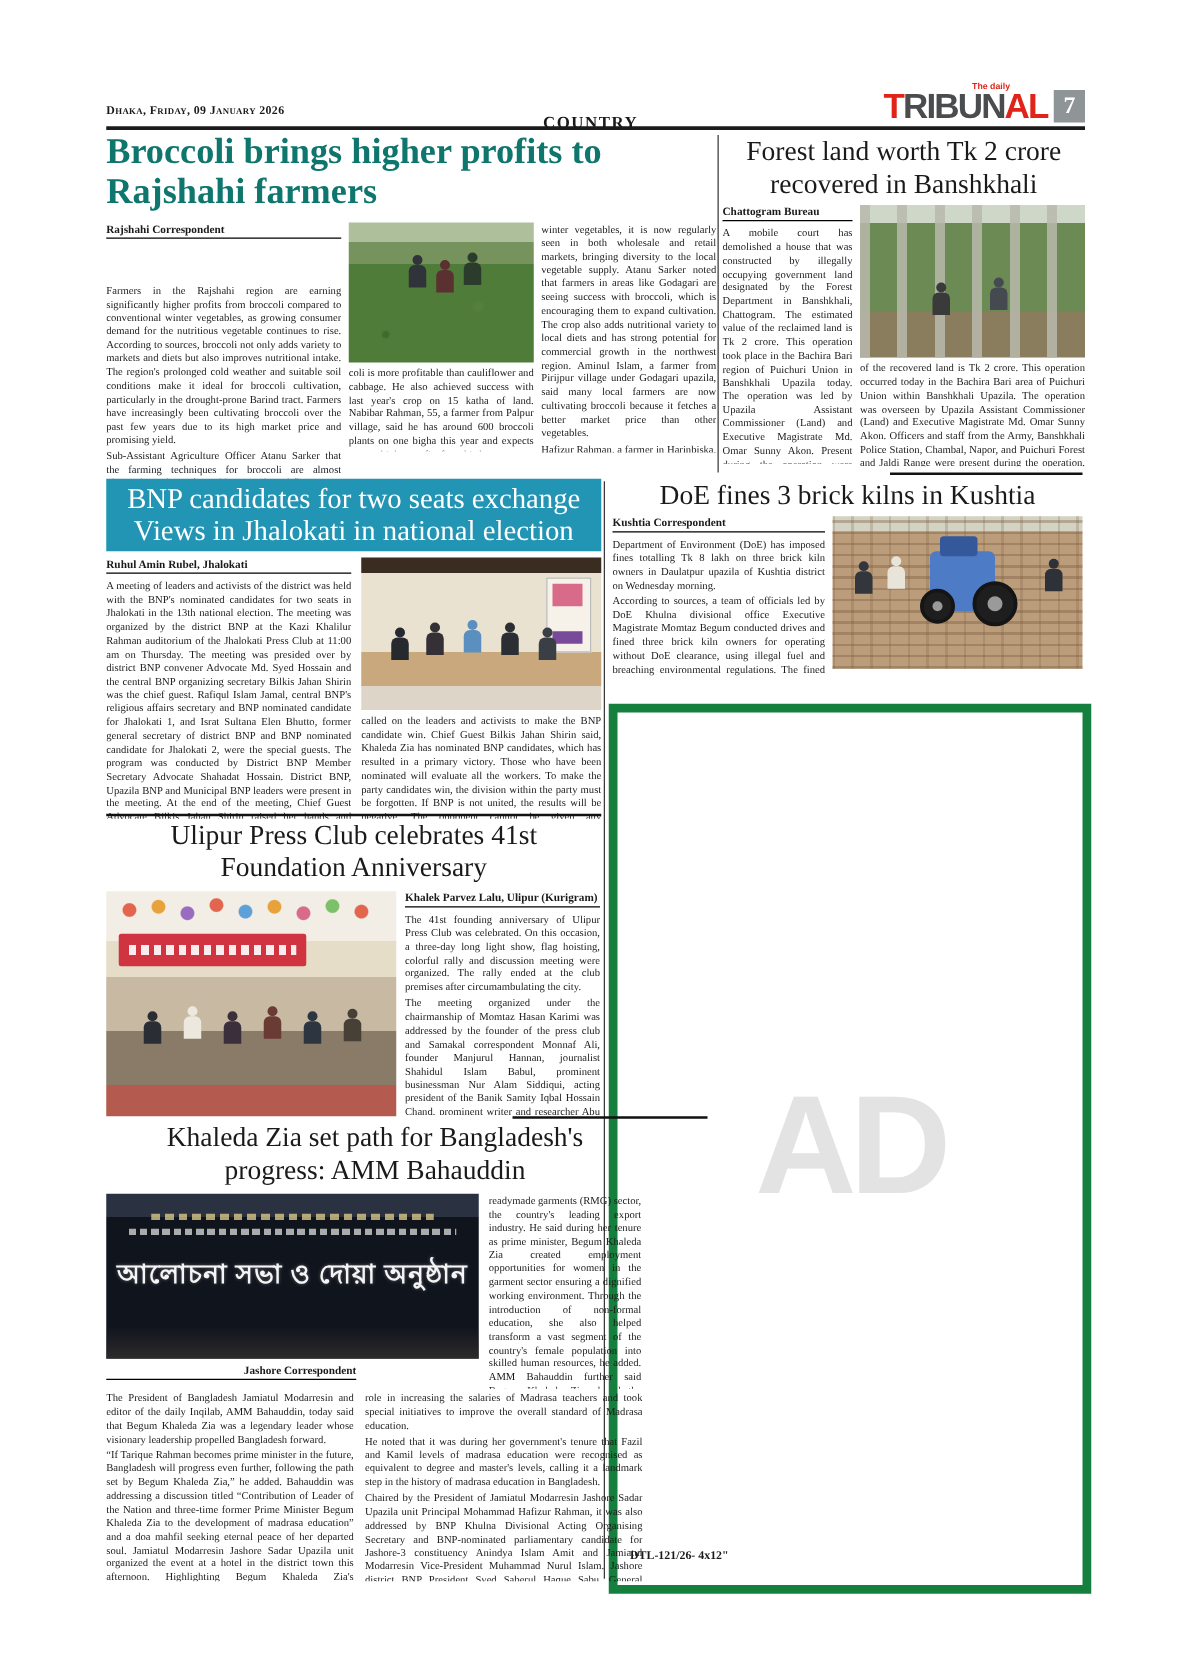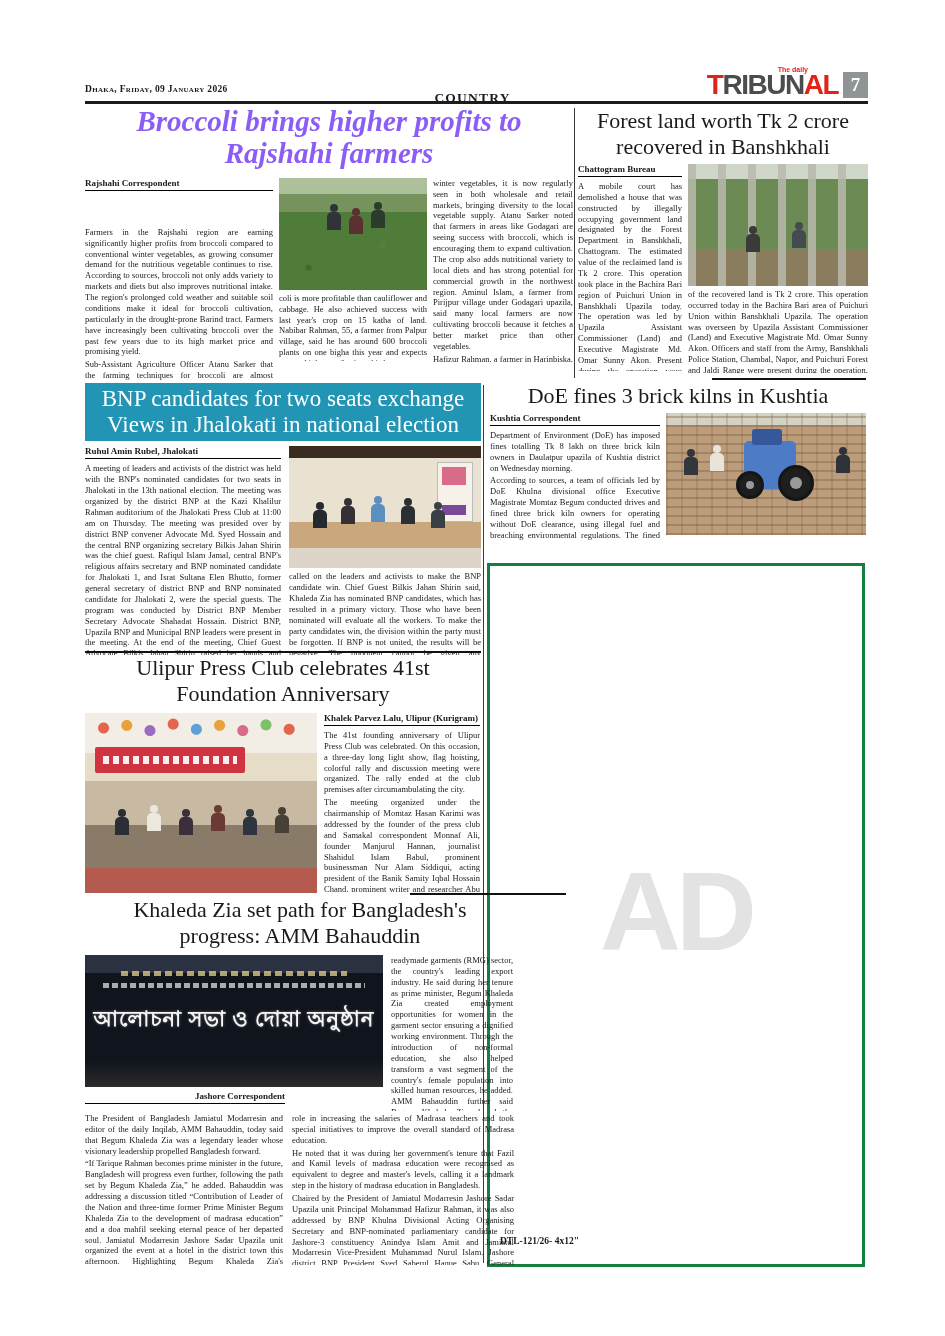--- a/index.html
+++ b/index.html
@@ -18,21 +18,21 @@
   .m-letter{font-family:"Liberation Sans",sans-serif;font-weight:bold;font-size:28px;line-height:.88;letter-spacing:-1.5px;}
   .m-dark{color:#4a4c4e;} .m-red{color:#e02419;}
   .page-box{width:25px;height:26px;background:#8f9496;color:#fff;font-weight:bold;font-size:19px;
             display:flex;align-items:center;justify-content:center;margin-left:5px;}
   .hdr-rule{left:85px;top:101px;width:783px;height:3px;background:#1b1b1b;}
 
   
   .body-text{font-size:8.5px;line-height:1.28;text-align:justify;overflow:hidden;}
   .body-text p{margin:0 0 2px 0;}
   .byline{font-size:9px;font-weight:bold;border-bottom:1px solid #000;padding-bottom:2px;margin-bottom:4px;}
-  .hl-red{color:#8b5cf6;font-weight:bold;font-size:29px;line-height:1.1;text-align:center;font-style:italic;}
+  .hl-red{color:#0f766e;font-weight:bold;font-size:29px;line-height:1.1;text-align:left;}
   .hl-black{font-size:22px;line-height:1.18;text-align:center;font-weight:normal;}
   .hl-teal{background:#2395b4;color:#ffffff;font-weight:normal;font-size:23px;line-height:1.14;text-align:center;padding:3px 2px;}
   .vrule{width:1px;background:#3a3a3a;}
   .hrule{height:2px;background:#111;}
   .photo{position:relative;overflow:hidden;}
   .person{position:absolute;width:14px;height:26px;}
   .person::before{content:"";position:absolute;top:0;left:3px;width:8px;height:8px;border-radius:50%;background:currentColor;}
   .person::after{content:"";position:absolute;top:8px;left:0;right:0;bottom:0;border-radius:5px 5px 0 0;background:currentColor;}
 
   
@@ -82,21 +82,21 @@
      background:
        repeating-linear-gradient(0deg, rgba(115,85,55,.35) 0 2px, transparent 2px 9px),
        repeating-linear-gradient(90deg, rgba(115,85,55,.22) 0 2px, transparent 2px 15px),
        linear-gradient(#d4d2c2 0 10%, #bb9d7c 10% 100%);}
   .tractor{position:absolute;left:78px;top:28px;width:52px;height:48px;background:#4d7bc6;border-radius:5px 5px 2px 2px;}
   .tractor::before{content:"";position:absolute;left:8px;top:-12px;width:30px;height:16px;background:#35589a;border-radius:3px;}
   .wheel{position:absolute;border-radius:50%;background:#1e1e1e;border:3px solid #151515;}
   .wheel::after{content:"";position:absolute;inset:30%;border-radius:50%;background:#9a9a9a;}
 
   
-  .adbox{left:487px;top:563px;width:372px;height:698px;border:3px solid #15803d;background:#fff;}
+  .adbox{left:487px;top:563px;width:372px;height:698px;border:7px solid #15803d;background:#fff;}
   .ad-mark{position:absolute;left:50%;top:290px;transform:translateX(-50%);
            font-family:"Liberation Sans",sans-serif;font-weight:bold;font-size:112px;
            letter-spacing:-5px;color:#e3e3e3;line-height:1;}
   .ad-code{position:absolute;left:10px;bottom:18px;font-size:9.5px;font-weight:bold;}
 
   
   .uli{left:85px;top:655px;width:396px;}
   .uli-body{display:flex;gap:7px;margin-top:6px;}
   .uli-photo{width:232px;height:180px;
      background:linear-gradient(#f2eee6 0 22%, #e6ddc9 22% 38%, #c8b9a2 38% 62%, #8a7a68 62% 86%, #b45a4e 86% 100%);}

